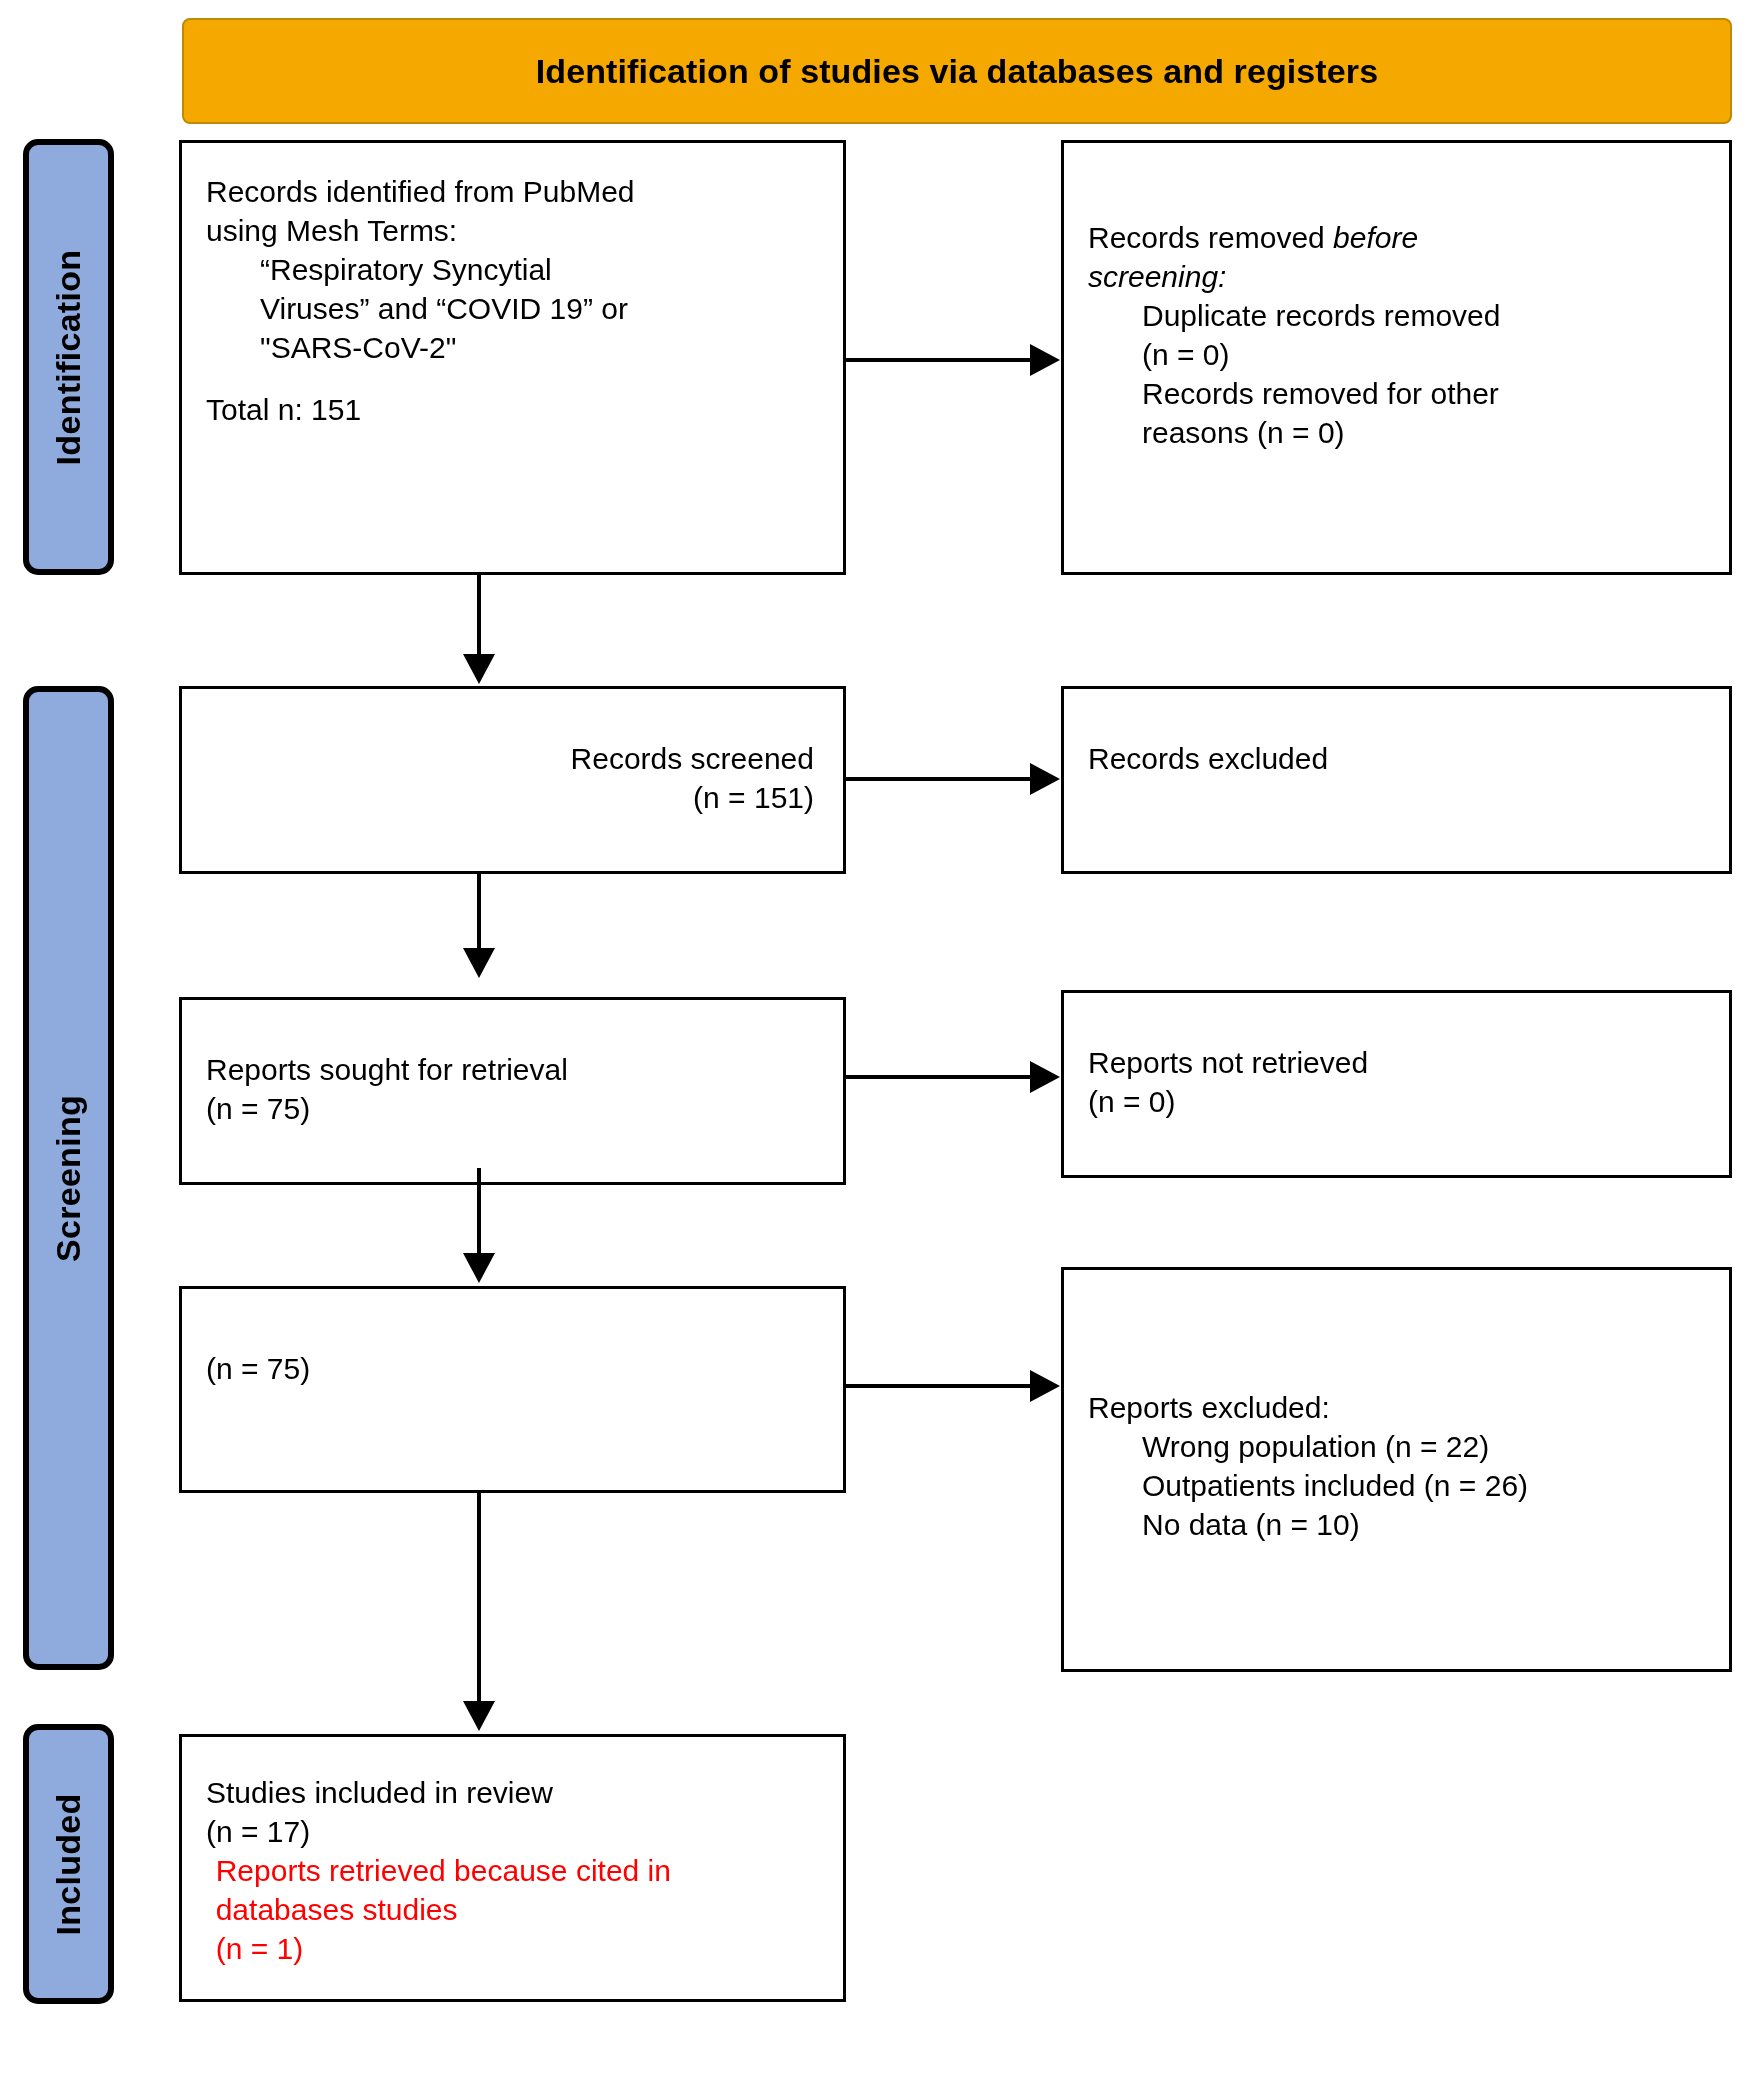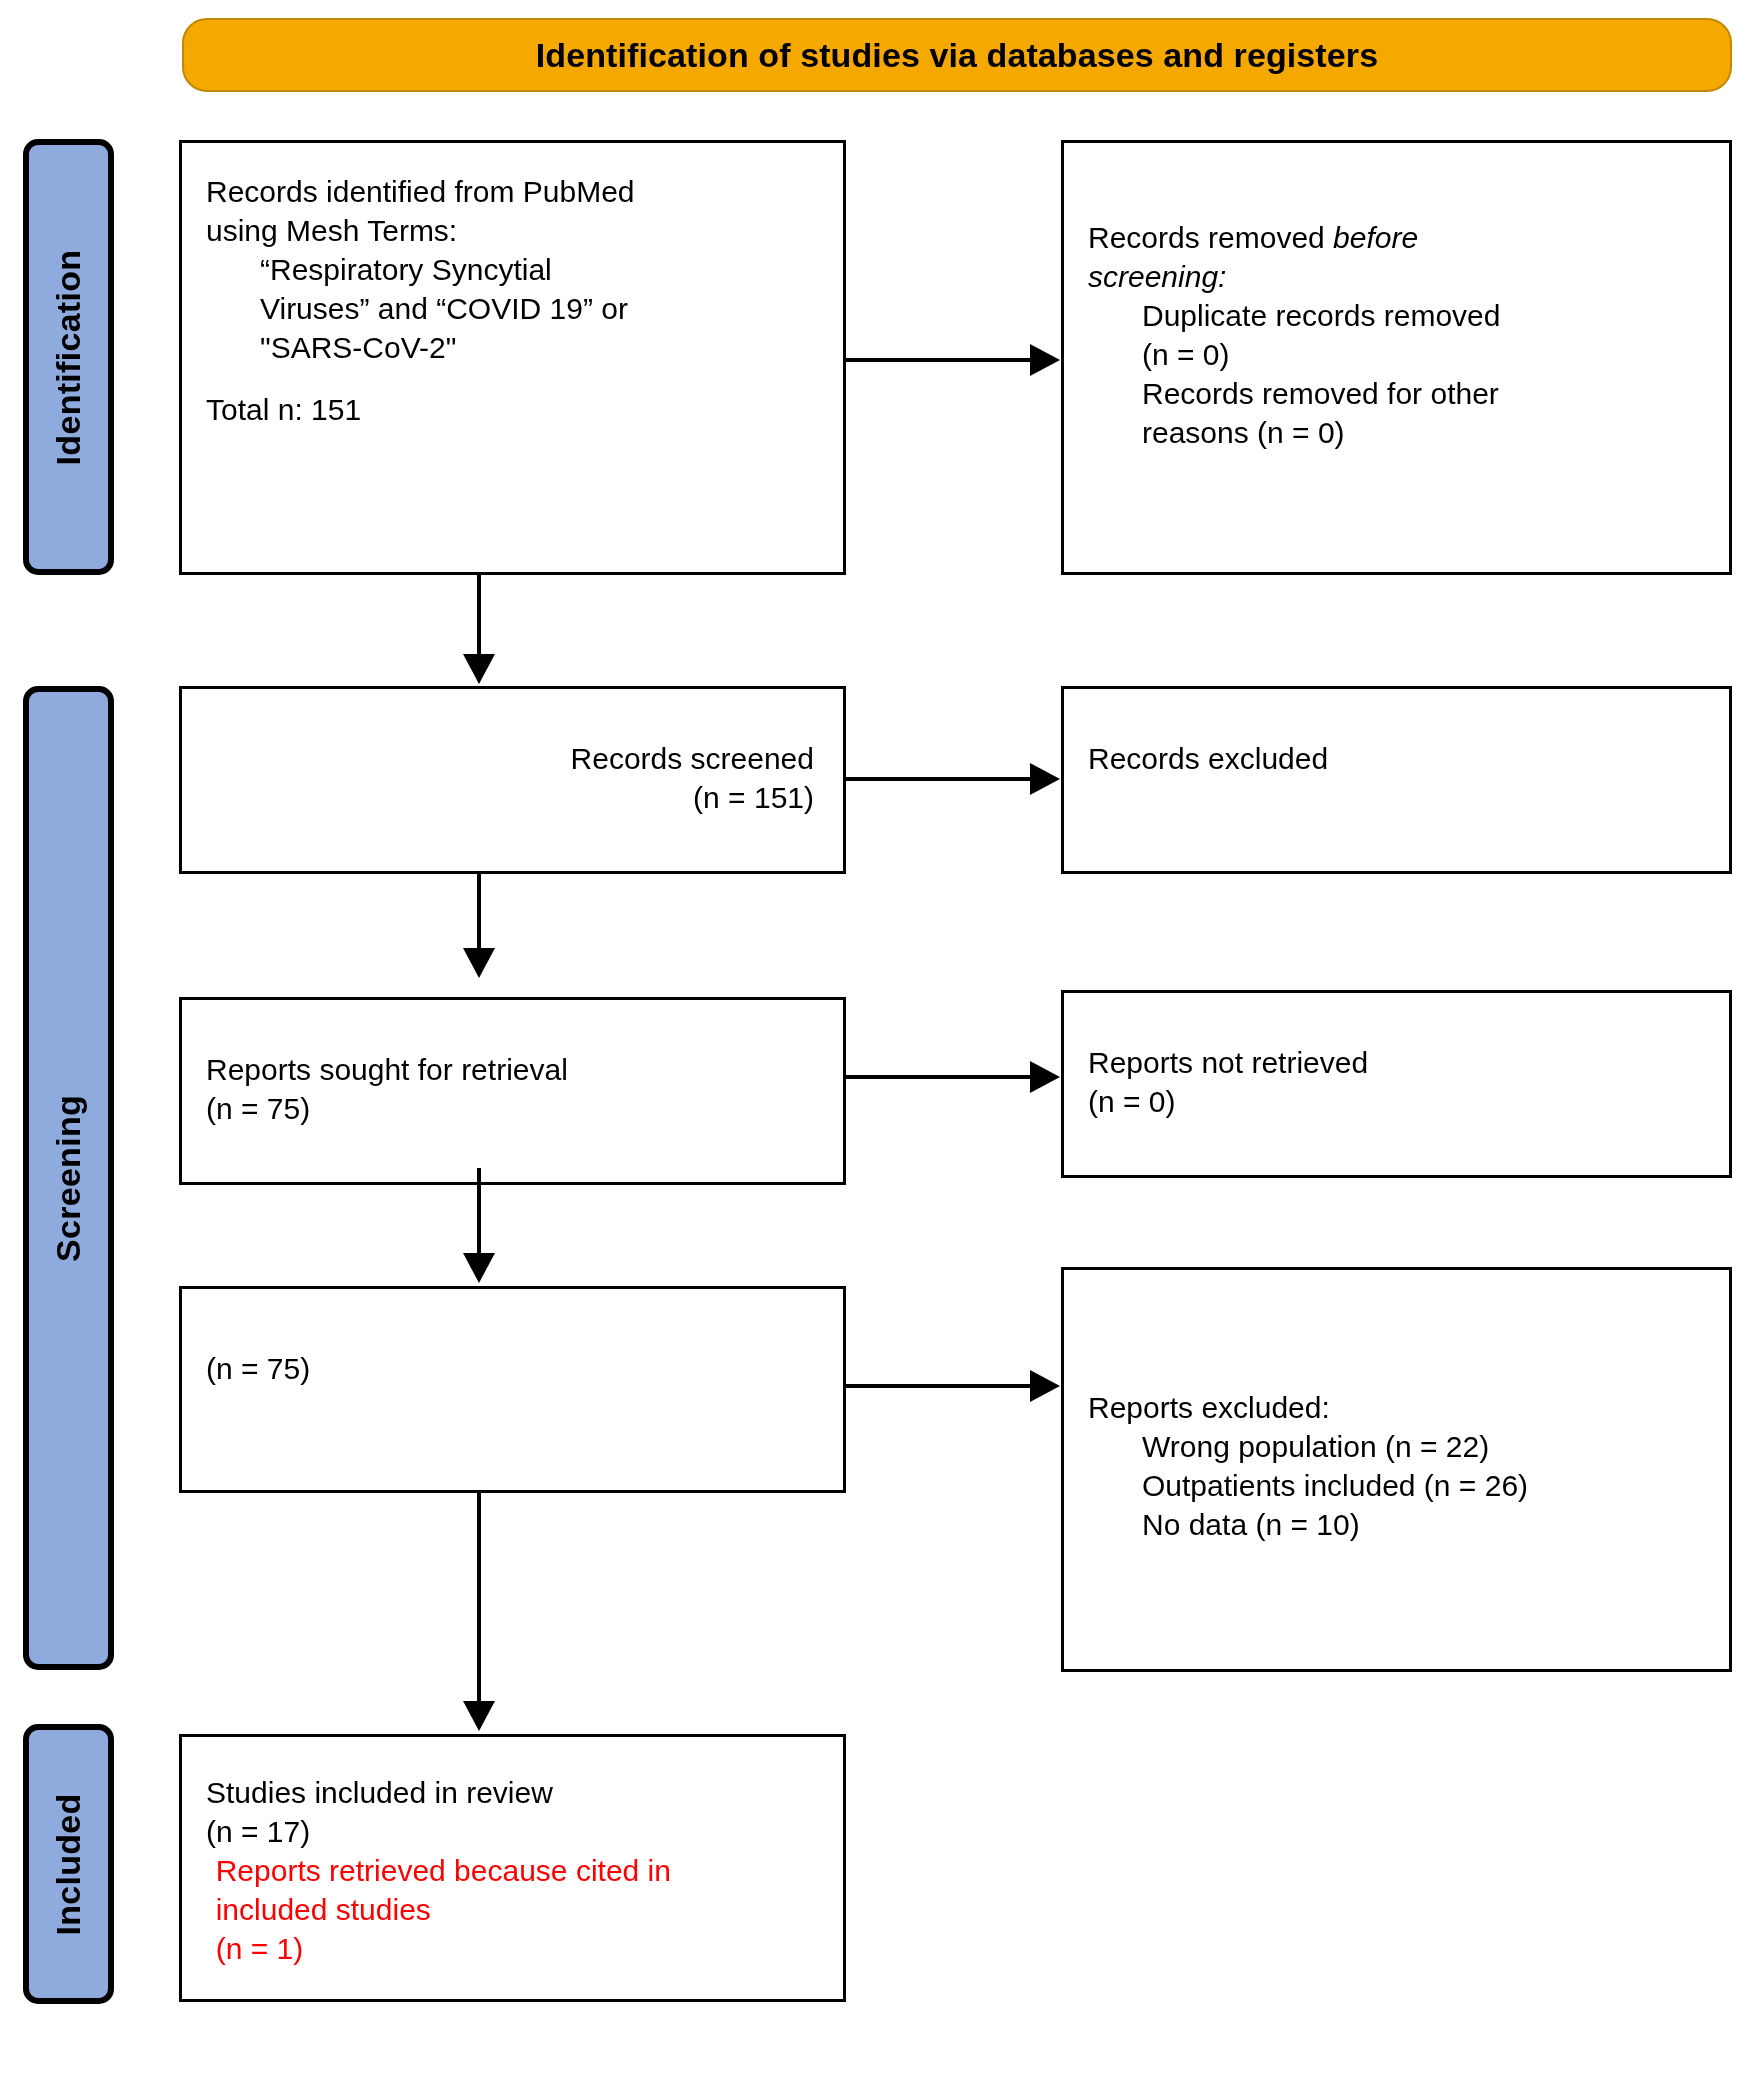--- a/index.html
+++ b/index.html
@@ -17,24 +17,24 @@
     background: #ffffff;
     overflow: hidden;
   }
 
   
   .banner {
     position: absolute;
     left: 182px;
     top: 18.4px;
     width: 1550px;
-    height: 74px;
+    height: 106px;
     background: #F5A800;
     border: 2.7px solid #C08A00;
-    border-radius: 25px;
+    border-radius: 8px;
     box-sizing: border-box;
     display: flex;
     align-items: center;
     justify-content: center;
   }
   .banner-text {
     font-size: 34px;
     font-weight: bold;
     color: #000000;
     letter-spacing: 0.1px;
@@ -246,19 +246,19 @@
   <div class="arrow-right" style="left:1030px; top:1370px;"></div>
 
   <div class="vline" style="left:477px; top:1492px; height:211px;"></div>
   <div class="arrow-down" style="left:463px; top:1701px;"></div>
 
   <div class="box" id="box-included">
     <div class="box-body" id="body-included">
       <span class="ln">Studies included in review</span>
       <span class="ln">(n = 17)</span>
       <span class="ln red red-indent">Reports retrieved because cited in</span>
-      <span class="ln red red-indent">included studies</span>
+      <span class="ln red red-indent">databases studies</span>
       <span class="ln red red-indent">(n = 1)</span>
     </div>
   </div>
 
 </div>
 
 
 </body></html>

